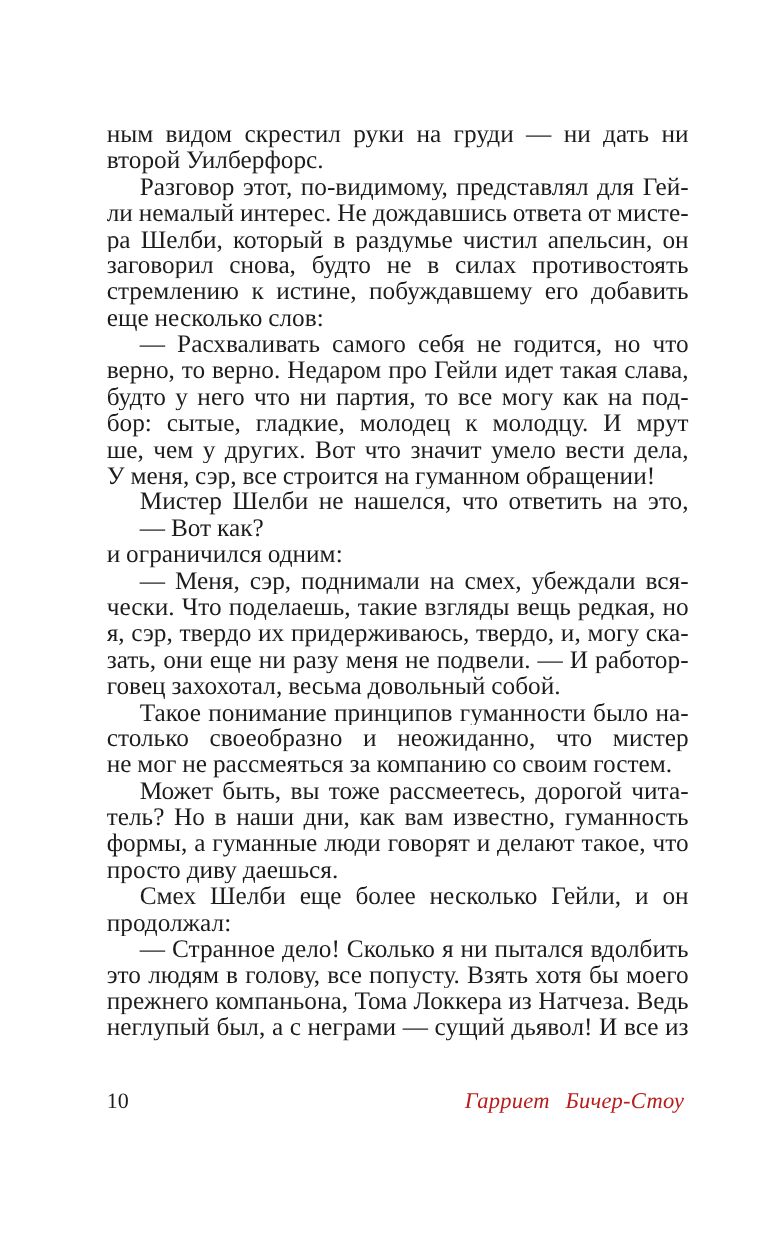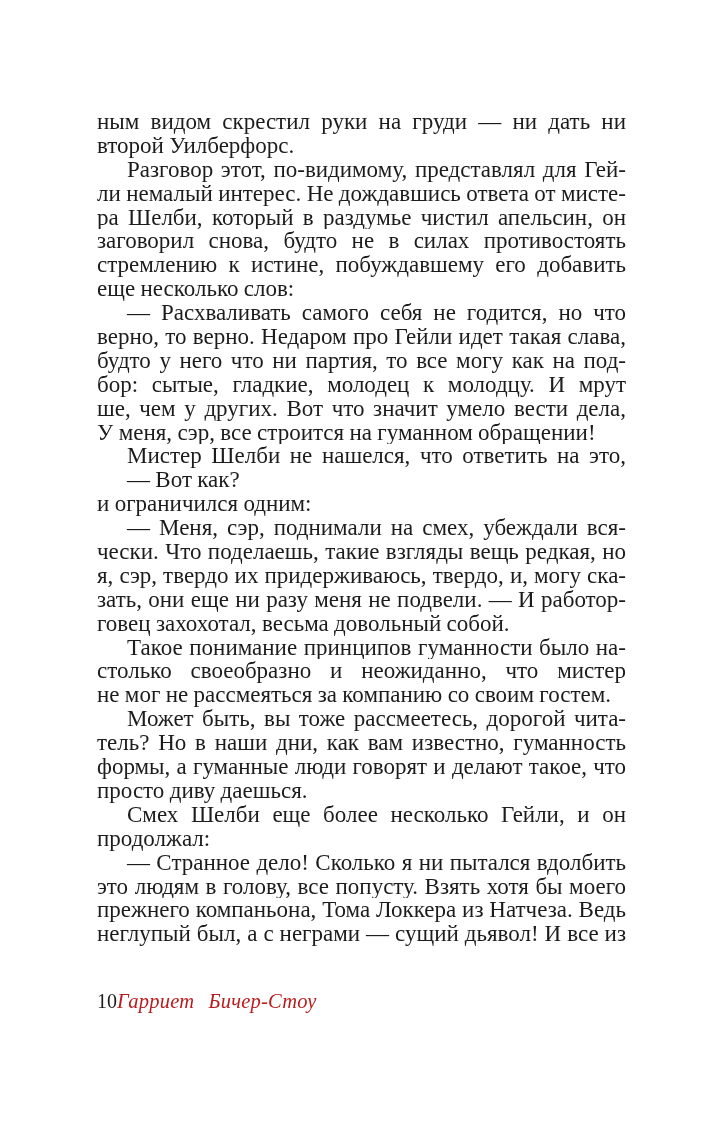--- a/index.html
+++ b/index.html
@@ -36,21 +36,21 @@
   .line.end {
     text-align: left;
     text-align-last: left;
   }
   .page-footer {
     position: absolute;
     left: 97px;
     top: 990px;
     width: 525px;
     display: flex;
-    justify-content: flex-start;
+    justify-content: space-between;
     align-items: baseline;
   }
   .page-number {
     font-size: 20px;
     color: #1c1c1c;
   }
   .running-author {
     font-style: italic;
     font-size: 20.5px;
     word-spacing: 9px;

